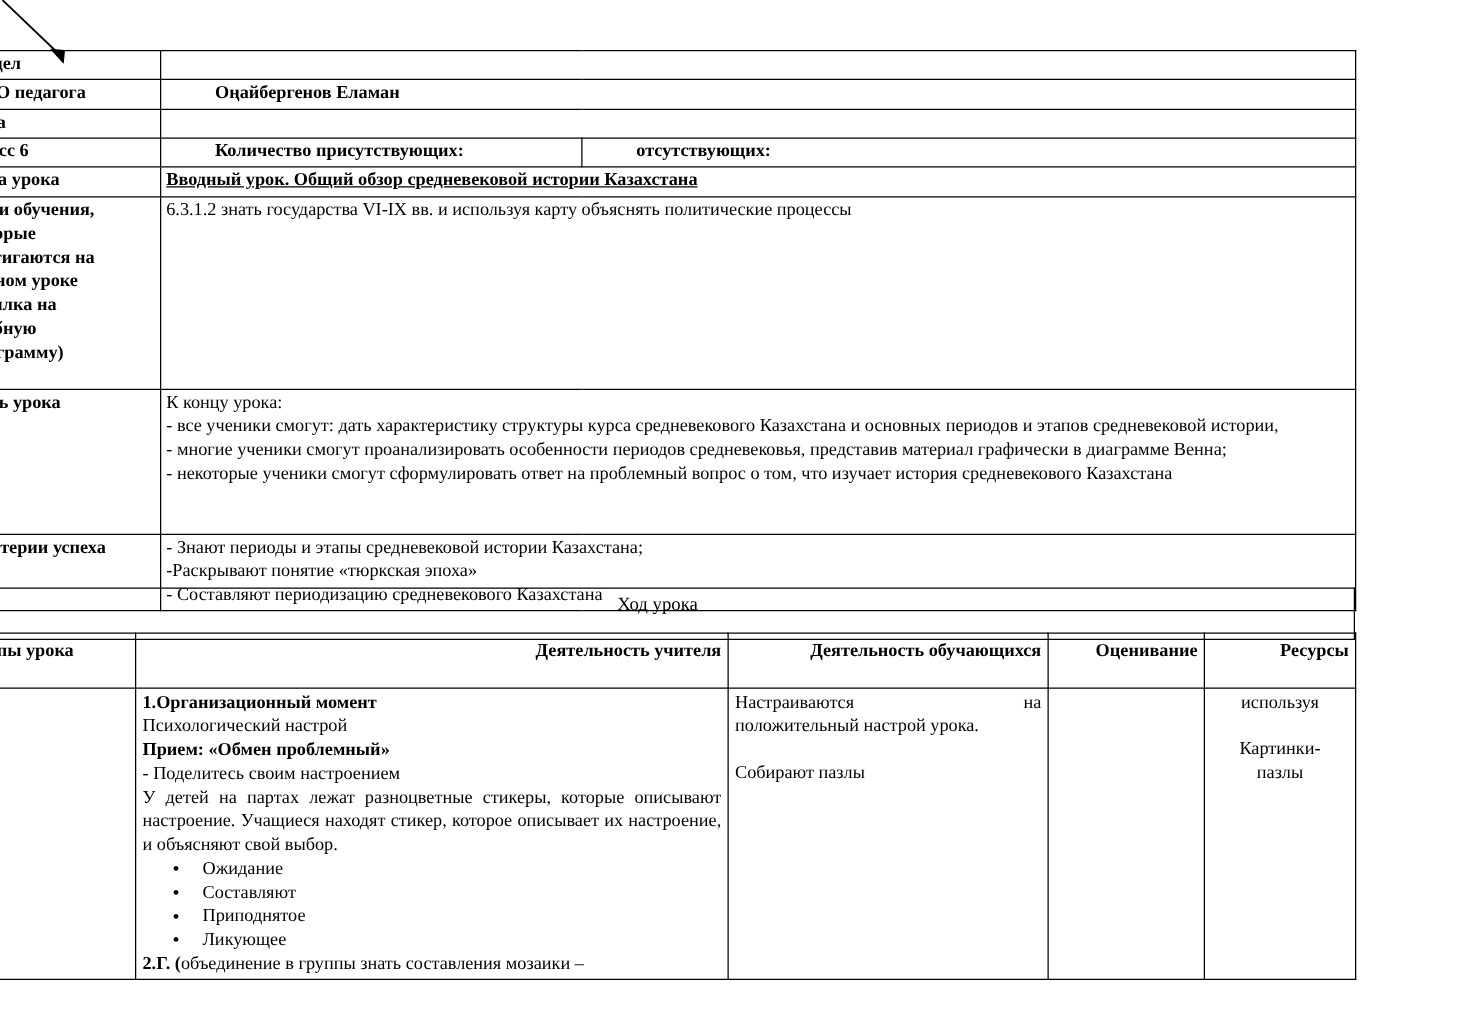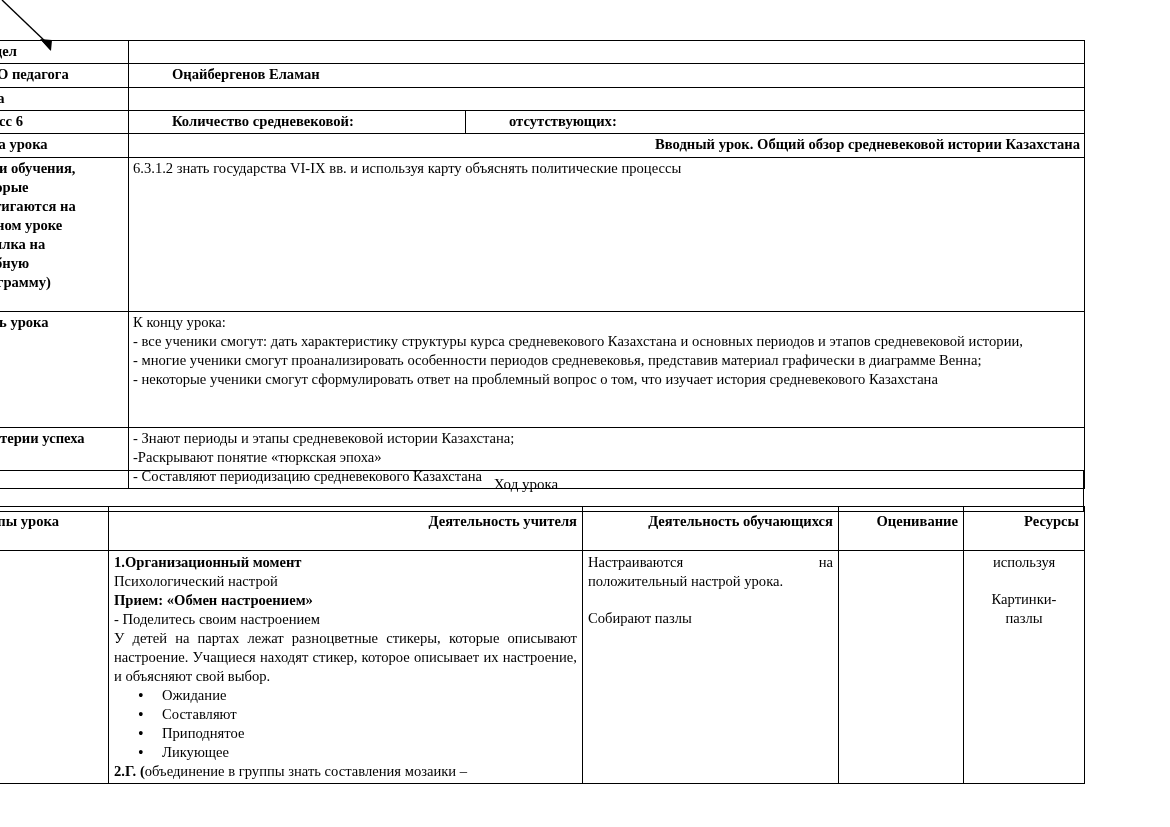--- a/index.html
+++ b/index.html
@@ -53,21 +53,22 @@
   #info-table .label-cell {
     font-weight: bold;
     padding-left: 4px;
   }
   #info-table .bold-val {
     font-weight: bold;
     padding-left: 43px;
   }
   #info-table .center-bold {
     font-weight: bold;
-    text-align: right;
+    text-align: left;
+    text-decoration: underline;
   }
   .cell-line { display: block; }
 
   
   #course-row-table {
     position: absolute;
     left: -32px;
     top: 470px;
     width: 1116px;
   }
@@ -166,21 +167,21 @@
       <tr style="height:24px">
         <td class="label-cell">ФИО педагога</td>
         <td colspan="2" class="bold-val">Оңайбергенов Еламан</td>
       </tr>
       <tr style="height:14px">
         <td class="label-cell">Дата</td>
         <td colspan="2"></td>
       </tr>
       <tr style="height:22px">
         <td class="label-cell">Класс 6</td>
-        <td class="bold-val">Количество средневековой:</td>
+        <td class="bold-val">Количество присутствующих:</td>
         <td class="bold-val">отсутствующих:</td>
       </tr>
       <tr style="height:24px">
         <td class="label-cell">Тема урока</td>
         <td colspan="2" class="center-bold">Вводный урок. Общий обзор средневековой истории Казахстана</td>
       </tr>
       <tr style="height:154px">
         <td class="label-cell">
           <span class="cell-line">Цели обучения,</span>
           <span class="cell-line">которые</span>
@@ -235,21 +236,21 @@
         <td class="col-head">Деятельность обучающихся</td>
         <td class="col-head">Оценивание</td>
         <td class="col-head">Ресурсы</td>
       </tr>
       <tr>
         <td class="body-cell"></td>
 
         <td class="body-cell teacher-cell">
           <span class="plain-line b">1.Организационный момент</span>
           <span class="plain-line"> Психологический настрой</span>
-          <span class="plain-line b">Прием: «Обмен настроением»</span>
+          <span class="plain-line b">Прием: «Обмен проблемный»</span>
           <span class="plain-line">- Поделитесь своим настроением</span>
           <span class="just-para"> У детей на партах лежат разноцветные стикеры, которые описывают настроение. Учащиеся находят стикер, которое описывает их настроение, и объясняют свой выбор.</span>
           <ul class="bullet-list">
             <li>Ожидание</li>
             <li>Составляют</li>
             <li>Приподнятое</li>
             <li>Ликующее</li>
           </ul>
           <span class="just-para"><span class="b">2.Г. (</span><span>объединение в группы знать составления мозаики –</span></span>
         </td>

